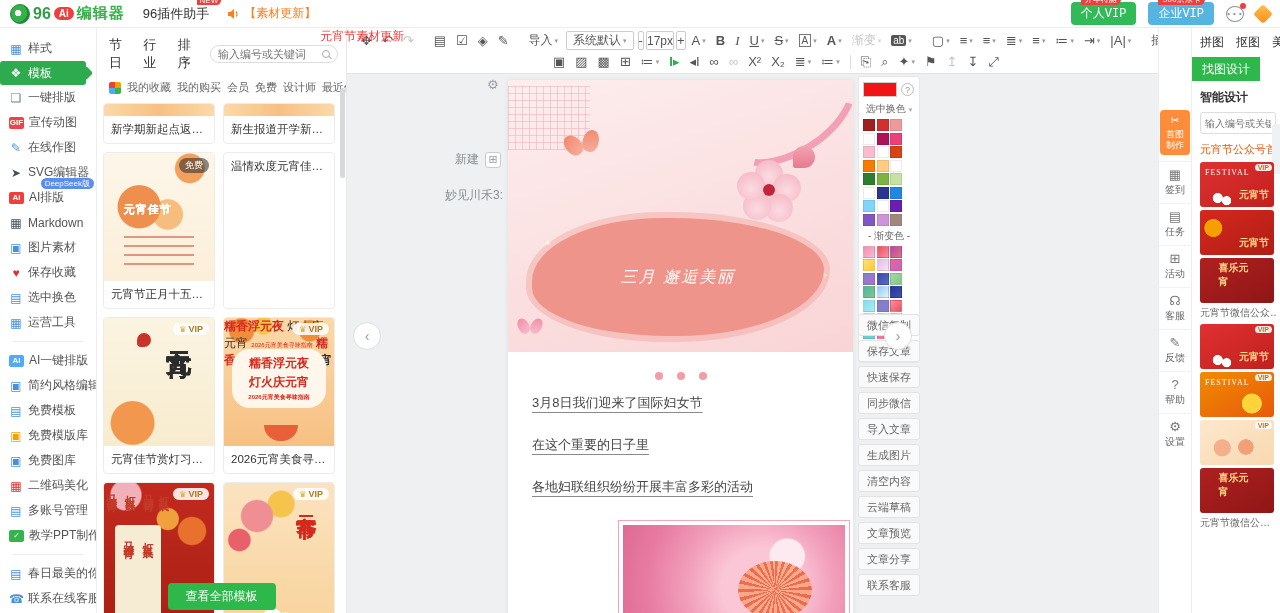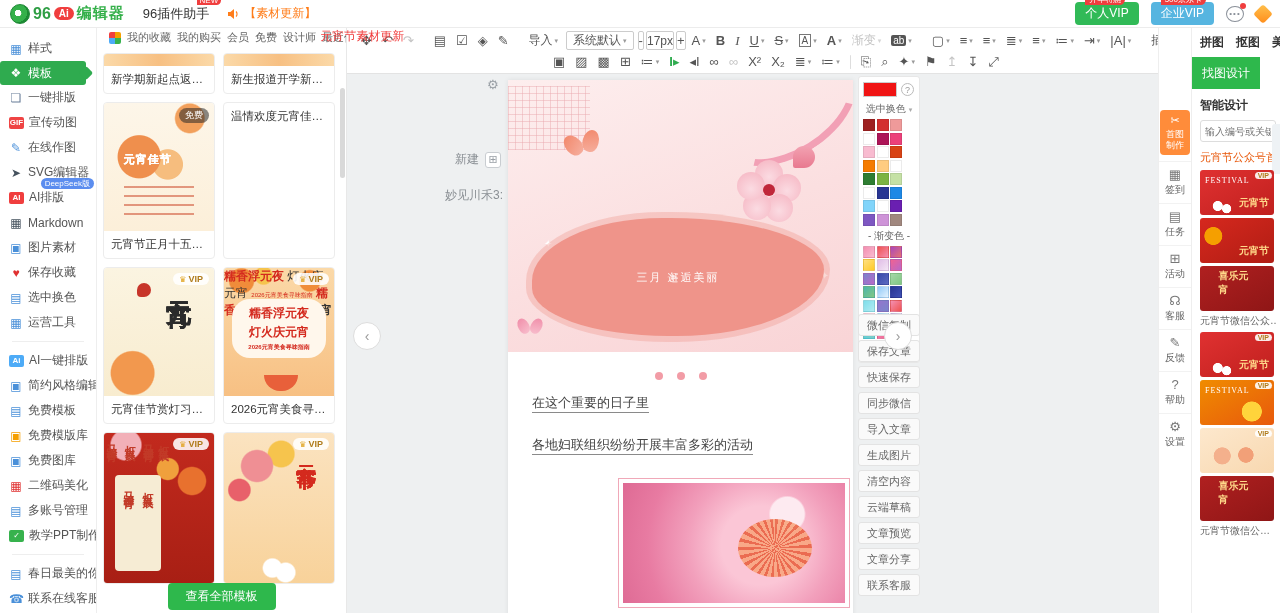--- a/index.html
+++ b/index.html
@@ -18,21 +18,21 @@
   .mainnav { display:flex; gap:24px; align-items:center; }
   .mainnav .nav-item { font-size:13px; color:#333; cursor:pointer; white-space:nowrap; }
   .mainnav .nav-item b.caret { font-size:8px; color:#999; font-weight:normal; margin-left:2px; }
   .plugin { position:relative; font-size:13px; color:#333; }
   .plugin .new { position:absolute; top:-9px; right:-12px; background:#f03e3e; color:#fff;
     font-size:8px; border-radius:5px 5px 5px 0; padding:0 3px; }
   .announce { display:flex; align-items:center; gap:4px; font-size:12px; }
   .announce .spk { color:#ff7d1a; font-size:12px; }
   .announce .tag { color:#ff7d1a; }
   .announce .txt { color:#f03e3e;margin-top:45px; }
-  .top-right { margin-left:auto; display:flex; align-items:center; gap:12px; }
+  .top-right { margin-left:auto; display:flex; align-items:center; gap:12px;font-family:Liberation Mono, monospace; }
   .vipbtn { position:relative; border-radius:4px; color:#fff; font-size:12px; padding:3px 10px; cursor:pointer; }
   .vipbtn.green { background:#31ba57; } .vipbtn.blue { background:#56b5e0; }
   .vipbtn .ribbon { position:absolute; top:-8px; left:10px; background:#f03e3e; color:#fff;
     font-size:8px; border-radius:6px 6px 6px 0; padding:0 4px; white-space:nowrap; }
   .chat-ico { position:relative; width:18px; height:16px; border:1.5px solid #8a9099; border-radius:50%;
     display:flex; align-items:center; justify-content:center; color:#8a9099; font-size:8px; letter-spacing:1px; }
   .chat-ico .dot { position:absolute; top:-4px; right:-3px; width:6px; height:6px; border-radius:50%; background:#f03e3e; }
   .gem { width:14px; height:14px; background:linear-gradient(135deg,#ffc14d,#ff8c1a); transform:rotate(45deg); border-radius:3px; }
 
   
@@ -191,21 +191,21 @@
   .blossom { position:absolute; right:50px; top:80px; width:66px; height:66px; }
   .blossom .p { position:absolute; width:28px; height:28px; border-radius:60% 60% 60% 60%;
     background:radial-gradient(circle at 50% 60%, #fbdbe2, #f5b3c0); }
   .blossom .c { position:absolute; left:26px; top:24px; width:12px; height:12px; border-radius:50%; background:#c0273a; }
   .blossom .bud { position:absolute; right:-12px; top:-14px; width:22px; height:22px; border-radius:50% 50% 50% 10%;
     background:linear-gradient(180deg,#f2a2b2,#e8798f); }
   .brush { position:absolute; left:24px; top:138px; width:292px; height:118px; background:#ef948a;
     border-radius:46% 54% 52% 48% / 55% 45% 58% 42%;
     box-shadow:0 0 0 6px rgba(239,148,138,.35); display:flex; flex-direction:column; align-items:center; justify-content:center; gap:10px; }
   .brush .title { color:#fff; font-size:23px; font-weight:bold; letter-spacing:3px; }
-  .brush .subtitle { color:#fff; font-size:11px; letter-spacing:2px; opacity:.95; }
+  .brush .subtitle { color:#fff; font-size:16px; letter-spacing:2px; opacity:.95;font-style:italic; }
   .spark { position:absolute; color:#fff; font-size:10px; }
   .dots { display:flex; justify-content:center; gap:14px; margin:20px 0 6px; }
   .dots span { width:8px; height:8px; border-radius:50%; background:#f29ca6; }
   .paras { padding:8px 24px 0; }
   .paras p { font-size:13px; color:#454545; margin:0 0 24px; text-decoration:underline; text-underline-offset:5px;
     text-decoration-color:#8a8a8a; cursor:text; }
   .photo { margin:14px 0 0 110px; width:232px; border:1px solid #f0a8b8; background:#fff; padding:4px; }
   .photo .img { height:120px; position:relative; overflow:hidden;
     background: radial-gradient(circle at 74% 26%, #fdeaf0 0 9%, transparent 10%),
                 radial-gradient(circle at 62% 52%, #fbc6d6 0 26%, #f2a0bc 48%, #e87ba2 75%, #de6a94 100%); }
@@ -233,23 +233,23 @@
     display:flex; flex-direction:column; align-items:center; padding-top:82px; gap:0; }
   .rail-hot { width:30px; background:#ff8c3a; border-radius:4px; color:#fff; font-size:9px; text-align:center;
     padding:4px 2px; cursor:pointer; margin-bottom:6px; line-height:1.25; }
   .rail-hot .ic { display:block; font-size:11px; margin-bottom:1px; }
   .rail-item { width:100%; text-align:center; padding:5px 0 6px; border-top:1px solid #f2f2f2; cursor:pointer; }
   .rail-item .ic { display:block; font-size:13px; color:#777; }
   .rail-item .lb { display:block; font-size:10px; color:#666; margin-top:1px; }
 
   
   .right-panel { width:88px; background:#fff; padding:6px 0 0 8px; position:relative; overflow:hidden; }
-  .rp-tabs { display:flex; gap:12px; white-space:nowrap; margin-bottom:6px;font-weight:bold; }
+  .rp-tabs { display:flex; gap:12px; white-space:nowrap; margin-bottom:6px; }
   .rp-tab { font-size:12px; color:#333; cursor:pointer; }
-  .rp-find { background:#2eb84c; color:#fff; font-size:12px; width:68px; height:32px; margin-left:-8px;
+  .rp-find { background:#2eb84c; color:#fff; font-size:12px; width:68px; height:24px; margin-left:-8px;
     display:flex; align-items:center; justify-content:center; cursor:pointer; margin-bottom:8px; }
   .rp-smart { font-size:12px; font-weight:bold; color:#333; margin-bottom:6px; }
   .rp-card { width:64px; cursor:pointer; }
   .rp-thumb { width:64px; height:50px; border-radius:4px; position:relative; overflow:hidden;
     background:linear-gradient(135deg,#d8f5e3,#eaf6ff 55%,#d2ecdb); display:flex; flex-direction:column;
     align-items:center; justify-content:center; gap:3px; }
   .rp-thumb .t1 { color:#e8413a; font-size:9px; font-weight:bold; background:rgba(255,255,255,.6); padding:0 2px; }
   .rp-thumb .t2 { display:flex; align-items:center; gap:2px; }
   .rp-thumb .smiley { width:9px; height:9px; border-radius:50%; background:#ffd43b; }
   .rp-thumb .arrow { color:#888; font-size:8px; }
@@ -470,20 +470,32 @@
 
         <div class="side-item">
           
           
         </div>
 
       </div>
   </aside>
 
   <section class="tpl-panel">
+    <div class="tpl-tabs">
+      <span style="display:flex;gap:16px;">
+
+      <span class="tpl-tab">节日</span>
+          <span class="tpl-tab">行业</span>
+          <span class="tpl-tab">排序</span>
+        </span>
+      <span class="tpl-search">
+        <input placeholder="输入编号或关键词" style="">
+        <span class="mag"></span>
+      </span>
+    </div>
     <div class="tpl-filters">
       <span class="fgrid"></span>
       <span style="display:flex;gap:6px;">
 
       <span class="flink">我的收藏</span>
           <span class="flink">我的购买</span>
           <span class="flink">会员</span>
           <span class="flink">免费</span>
           <span class="flink">设计师</span>
           <span class="flink">最近使用</span>
@@ -916,20 +928,21 @@
             <div class="subtitle">三月 邂逅美丽</div>
           </div>
         </div>
         <div class="dots">
             <span></span>
             <span></span>
             <span></span>
           </div>
         <div class="paras">
 
+        <p>3月8日我们迎来了国际妇女节</p>
             <p>在这个重要的日子里</p>
             <p>各地妇联组织纷纷开展丰富多彩的活动</p>
           </div>
         <div class="photo">
           <div class="img">
               <span class="stamen"></span>
             </div>
         </div>
 
       </div>

